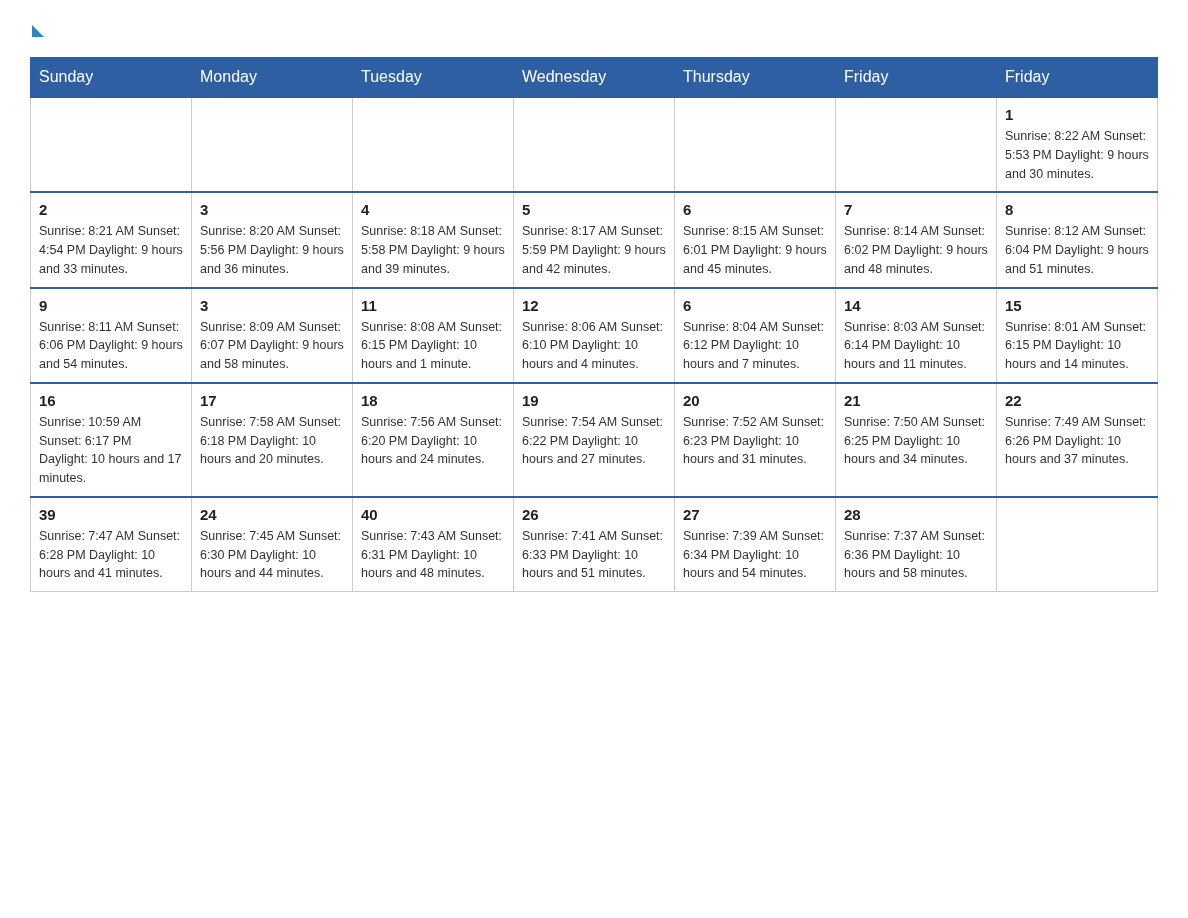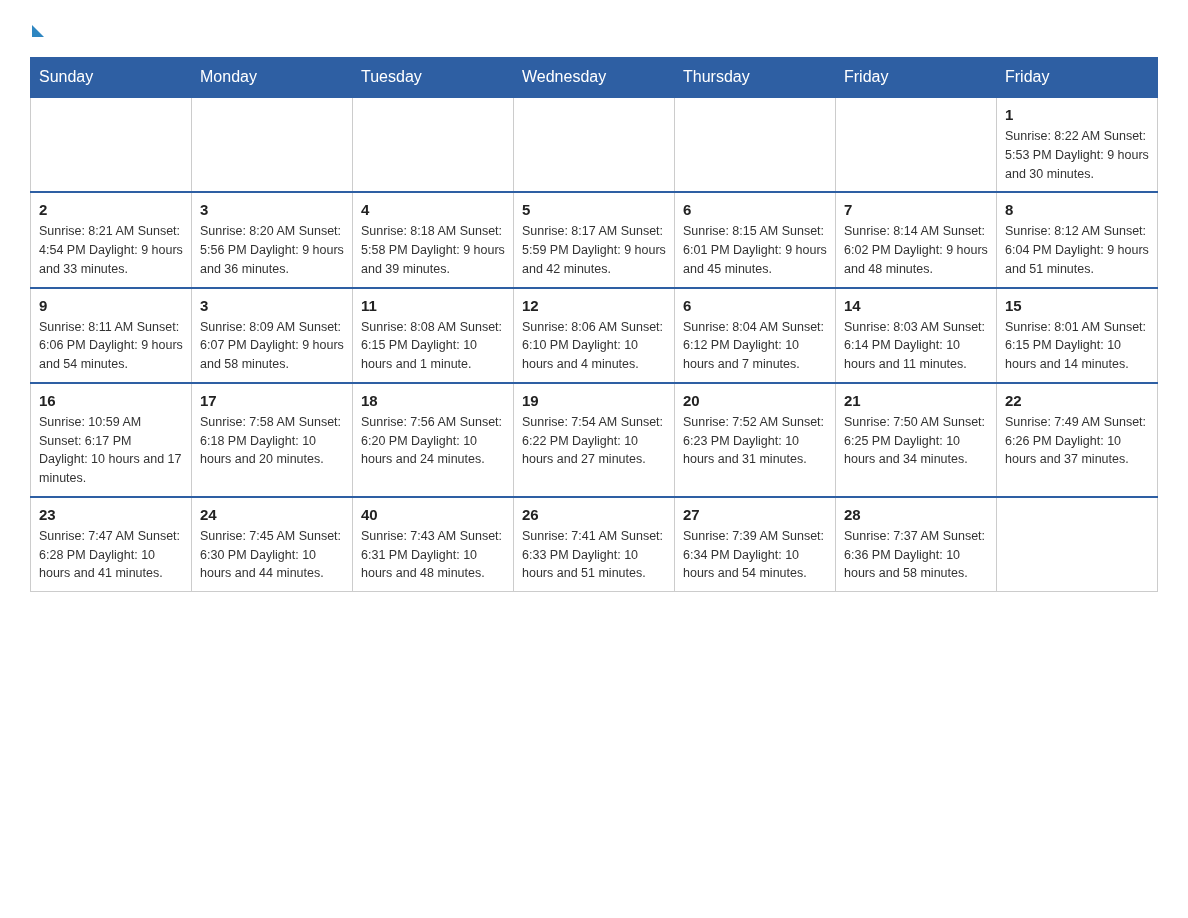--- a/index.html
+++ b/index.html
@@ -272,21 +272,21 @@
         </td>
         <td>
           <span class="day-number">22</span>
           <div class="day-info">Sunrise: 7:49 AM
 Sunset: 6:26 PM
 Daylight: 10 hours and 37 minutes.</div>
         </td>
       </tr>
       <tr class="week-row">
         <td>
-          <span class="day-number">23</span>
+          <span class="day-number">39</span>
           <div class="day-info">Sunrise: 7:47 AM
 Sunset: 6:28 PM
 Daylight: 10 hours and 41 minutes.</div>
         </td>
         <td>
           <span class="day-number">24</span>
           <div class="day-info">Sunrise: 7:45 AM
 Sunset: 6:30 PM
 Daylight: 10 hours and 44 minutes.</div>
         </td>

